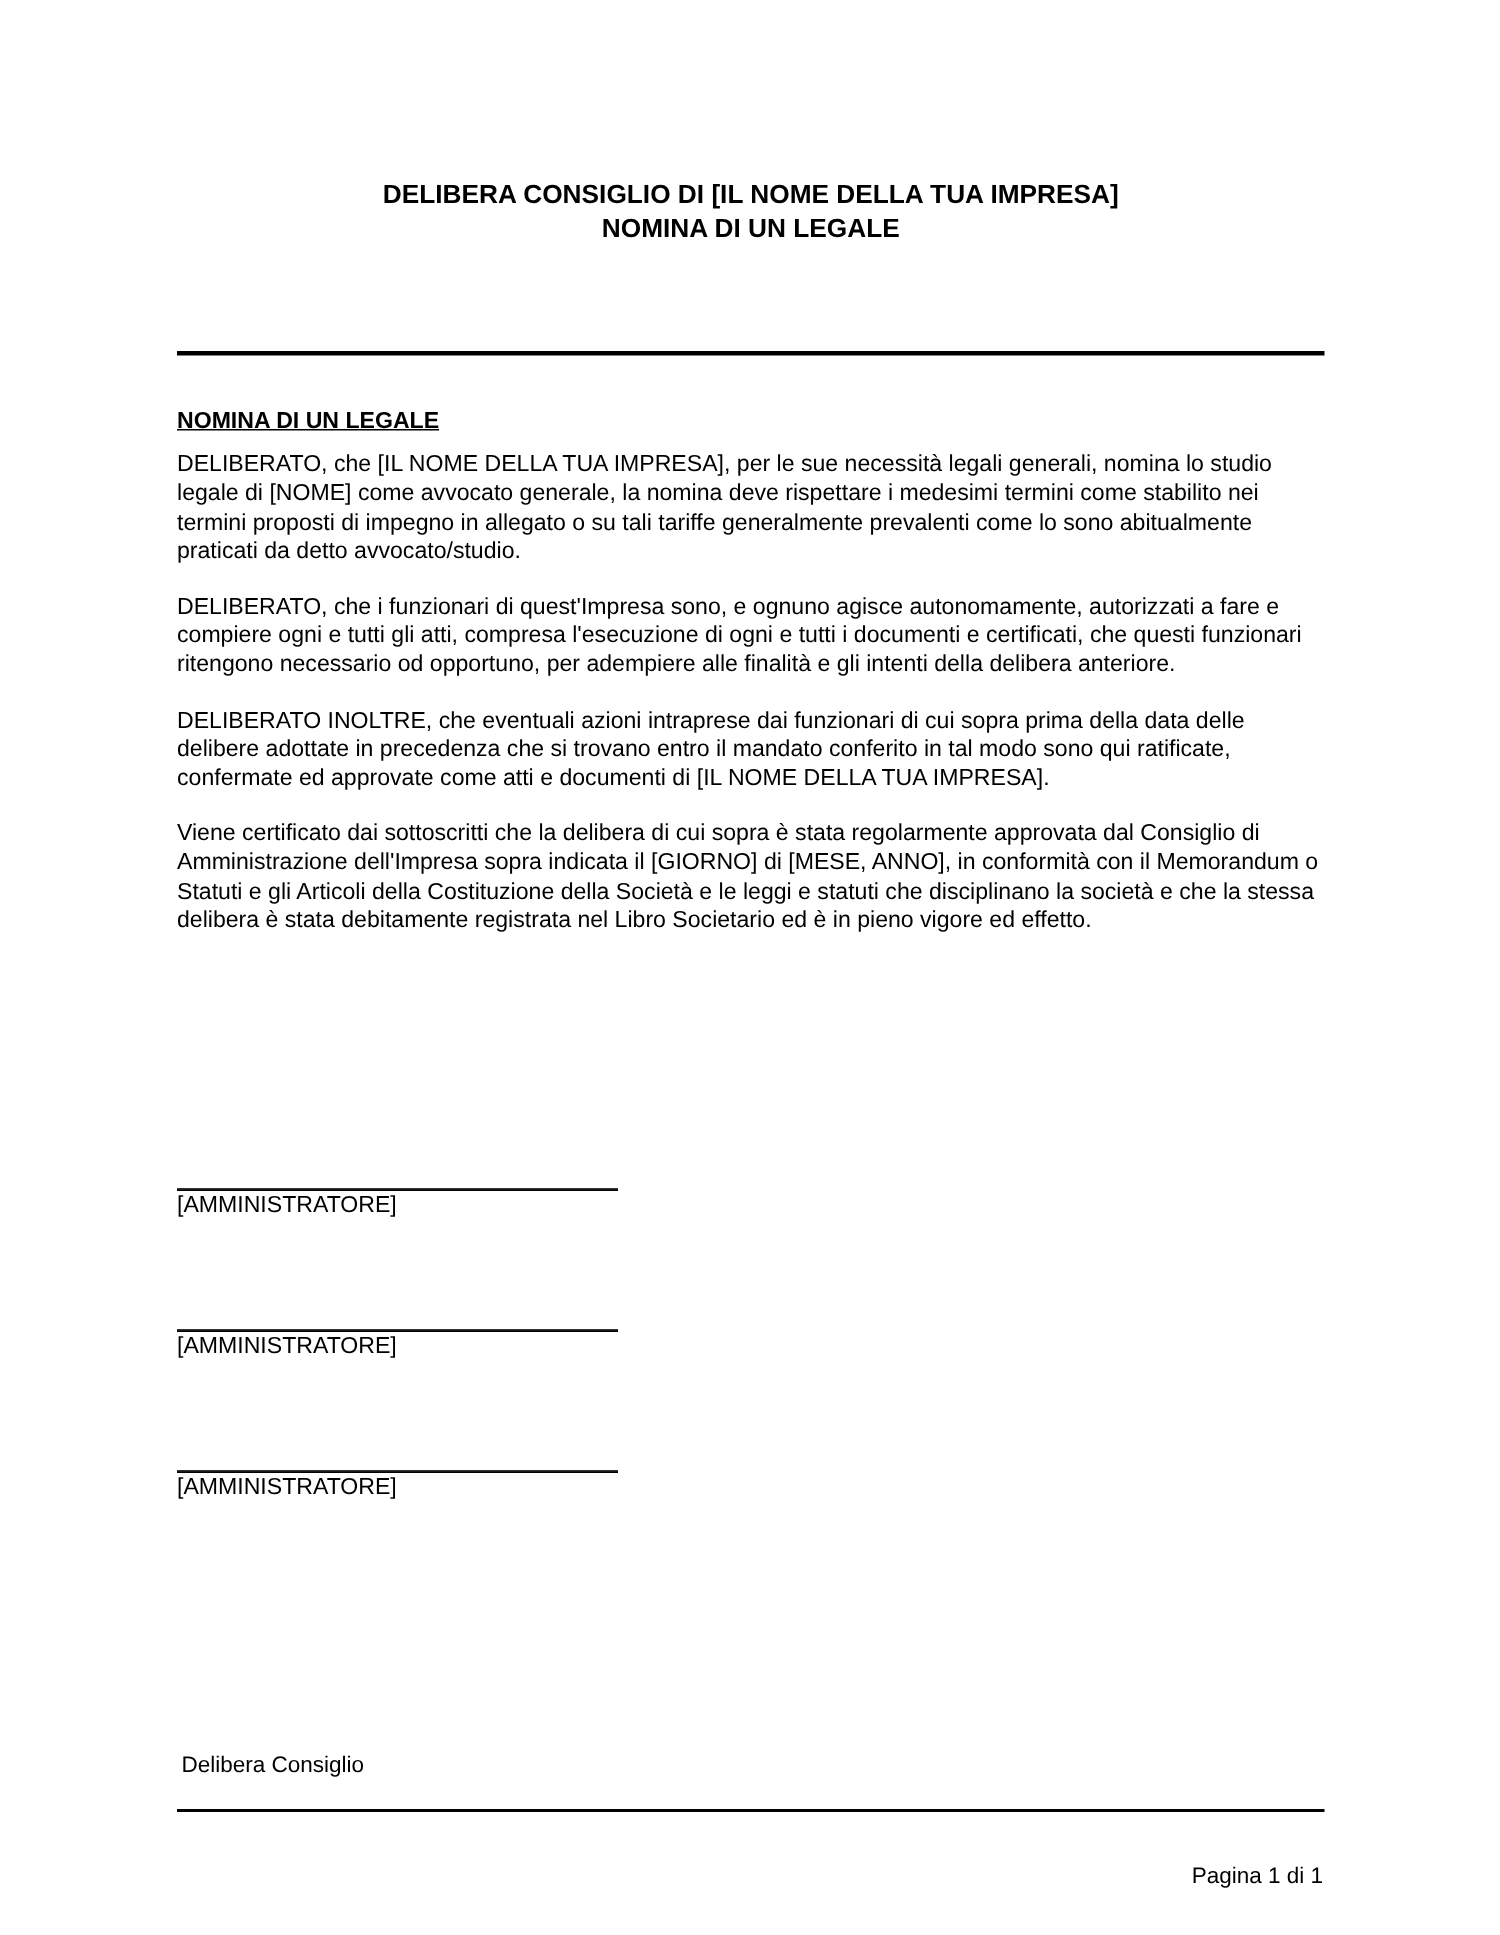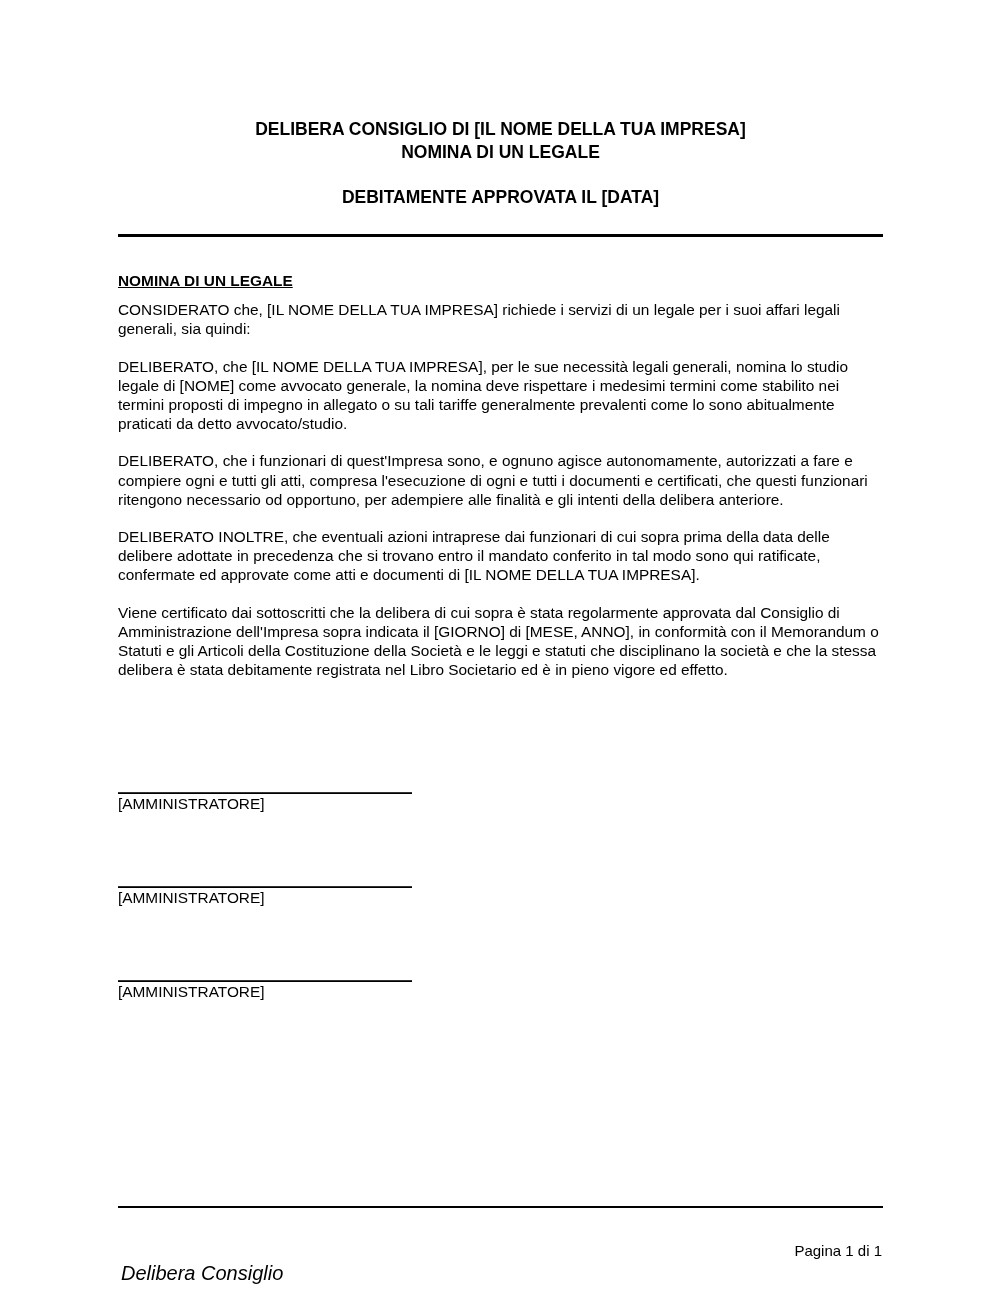--- a/index.html
+++ b/index.html
@@ -16,35 +16,33 @@
                font-size: 15.4px; line-height: 19.2px; }
     .heading { font-weight: bold; text-decoration: underline; margin: 0 0 10px 0; }
     .para { margin: 0 0 18px 0; }
     .sig { position: absolute; left: 118px; width: 294px; }
     .sig .line { height: 1px; background: #000; border-top: 1px solid #333; }
     .sig .label { font-size: 15.4px; line-height: 19px; margin-top: 0; }
     .s1 { top: 792px; }
     .s2 { top: 886px; }
     .s3 { top: 980px; }
     .footer-rule { position: absolute; left: 118px; width: 765px; top: 1206px; height: 2px; background: #000; }
-    .footer-left { position: absolute; left: 121px; top: 1262px; font-size: 20px; font-style: italic; }
+    .footer-left { position: absolute; left: 121px; top: 1168px; font-size: 15px; }
     .footer-right { position: absolute; right: 118px; top: 1214px; font-size: 15px; margin-top: 28px; }
   </style>
 </head>
 <body>
 
 <div class="page">
   <div class="title t1">DELIBERA CONSIGLIO DI [IL NOME DELLA TUA IMPRESA]</div>
   <div class="title t2">NOMINA DI UN LEGALE</div>
-  <div class="title t3">DEBITAMENTE APPROVATA IL [DATA]</div>
   <div class="thick-rule"></div>
 
   <div class="content">
     <p class="heading">NOMINA DI UN LEGALE</p>
-    <p class="para">CONSIDERATO che, [IL NOME DELLA TUA IMPRESA] richiede i servizi di un legale per i suoi affari legali generali, sia quindi:</p>
     <p class="para">DELIBERATO, che [IL NOME DELLA TUA IMPRESA], per le sue necessità legali generali, nomina lo studio legale di [NOME] come avvocato generale, la nomina deve rispettare i medesimi termini come stabilito nei termini proposti di impegno in allegato o su tali tariffe generalmente prevalenti come lo sono abitualmente praticati da detto avvocato/studio.</p>
     <p class="para">DELIBERATO, che i funzionari di quest'Impresa sono, e ognuno agisce autonomamente, autorizzati a fare e compiere ogni e tutti gli atti, compresa l'esecuzione di ogni e tutti i documenti e certificati, che questi funzionari ritengono necessario od opportuno, per adempiere alle finalità e gli intenti della delibera anteriore.</p>
     <p class="para">DELIBERATO INOLTRE, che eventuali azioni intraprese dai funzionari di cui sopra prima della data delle delibere adottate in precedenza che si trovano entro il mandato conferito in tal modo sono qui ratificate, confermate ed approvate come atti e documenti di [IL NOME DELLA TUA IMPRESA].</p>
     <p class="para">Viene certificato dai sottoscritti che la delibera di cui sopra è stata regolarmente approvata dal Consiglio di Amministrazione dell'Impresa sopra indicata il [GIORNO] di [MESE, ANNO], in conformità con il Memorandum o Statuti  e gli Articoli della Costituzione della Società e le leggi e statuti che disciplinano la società e che la stessa delibera è stata debitamente registrata nel Libro Societario ed è in pieno vigore ed effetto.</p>
   </div>
 
   <div class="sig s1">
     <div class="line"></div>
     <div class="label">[AMMINISTRATORE]</div>
   </div>

